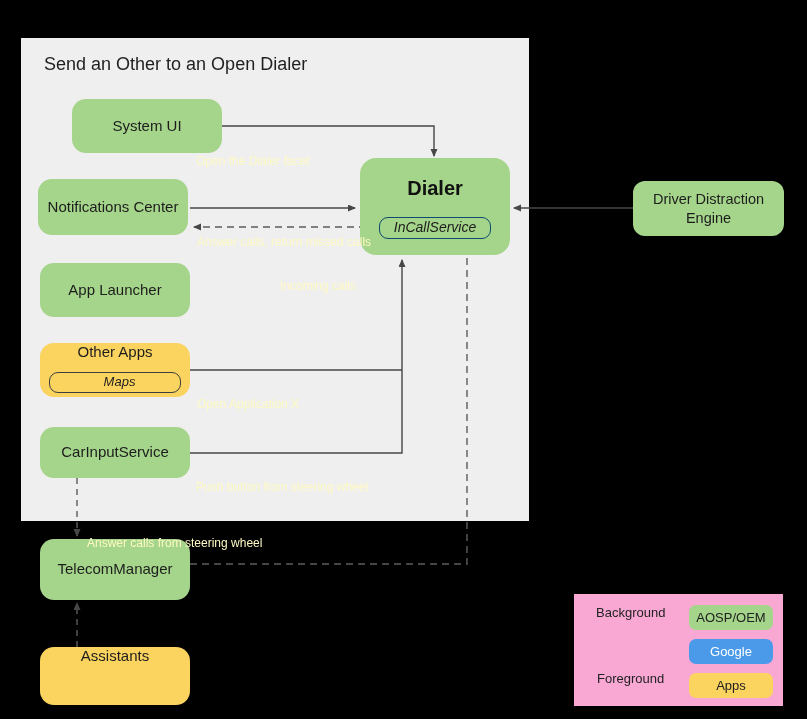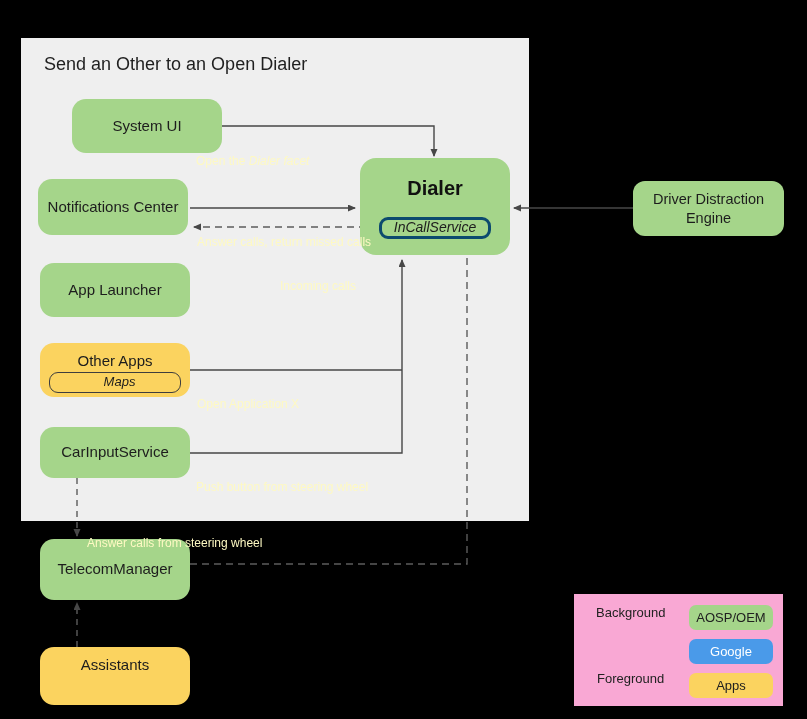--- a/index.html
+++ b/index.html
@@ -29,27 +29,27 @@
   .n-system-ui{left:40px;top:99px;width:150px;height:54px;margin-left:32px;}
   .n-notifications{left:38px;top:179px;width:150px;height:56px;}
   .n-app-launcher{left:40px;top:263px;width:150px;height:54px;}
   .n-other-apps{left:40px;top:343px;width:150px;height:54px;display:block;}
   .n-car-input{left:40px;top:427px;width:150px;height:51px;}
   .n-telecom{left:40px;top:539px;width:150px;height:61px;}
   .n-assistants{left:40px;top:647px;width:150px;height:58px;display:block;}
   .n-dialer{left:360px;top:158px;width:150px;height:97px;border-radius:16px;display:block;}
   .n-dde{left:633px;top:181px;width:151px;height:55px;border-radius:12px;padding:12px 10px;box-sizing:border-box;font-size:14.5px;}
 
-  .node-label-top{display:block;text-align:center;padding-top:9px;font-size:15px;color:#1d1d1d;}
+  .node-label-top{display:block;text-align:center;font-size:15px;color:#1d1d1d;}
   .dialer-label{display:block;text-align:center;padding-top:18px;font-size:20px;font-weight:700;color:#111;}
 
   .subpill{position:absolute;display:flex;align-items:center;justify-content:center;
            font-style:italic;font-size:13px;color:#1d1d1d;box-sizing:border-box;}
   .maps-pill{left:9px;top:29px;width:132px;height:21px;border:1px solid #3e3e3e;border-radius:9px;padding-left:9px;}
-  .incall-pill{left:19px;top:59px;width:112px;height:22px;border:3px solid #0c4a6e;border-radius:9px;font-size:14px;}
+  .incall-pill{left:19px;top:59px;width:112px;height:22px;border:1px solid #0c4a6e;border-radius:9px;font-size:14px;}
   .ga-pill{left:9px;top:33px;width:132px;height:21px;background:#4a9ae9;border-radius:6px;color:#fff;}
 
   
   .edge-label{position:absolute;font-size:12px;color:#fef9c3;white-space:nowrap;margin-top:48px;}
   .l-facet{left:196px;top:106px;}
   .l-answer{left:197px;top:187px;}
   .l-incoming{left:280px;top:231px;}
   .l-openx{left:197px;top:349px;}
   .l-push{left:196px;top:432px;}
   .l-steer{left:87px;top:488px;}

